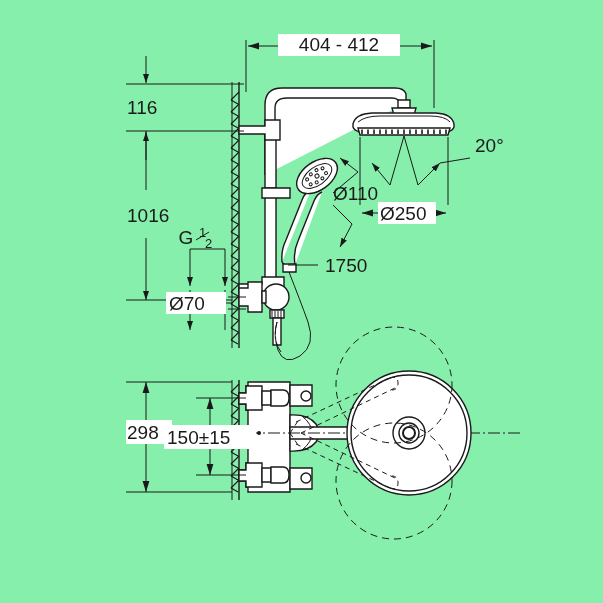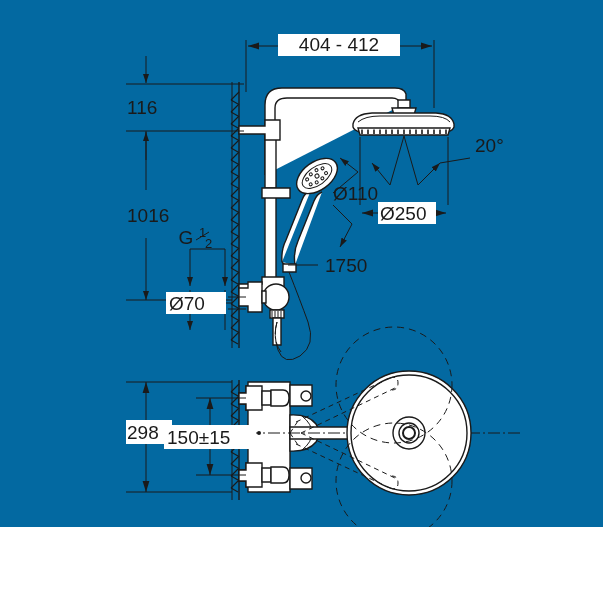--- a/index.html
+++ b/index.html
@@ -7,22 +7,22 @@
     margin: 0;
     padding: 0;
     background: #ffffff;
   }
   body {
     font-family: "Liberation Sans", sans-serif;
   }
   #canvas {
     position: relative;
     width: 603px;
-    height: 527px;
-    background: #0369a1;
+    height: 603px;
+    background: #86efac;
     overflow: hidden;
   }
   #drawing {
     position: absolute;
     left: 0;
     top: 0;
     width: 603px;
     height: 603px;
   }
   .dim-text {

